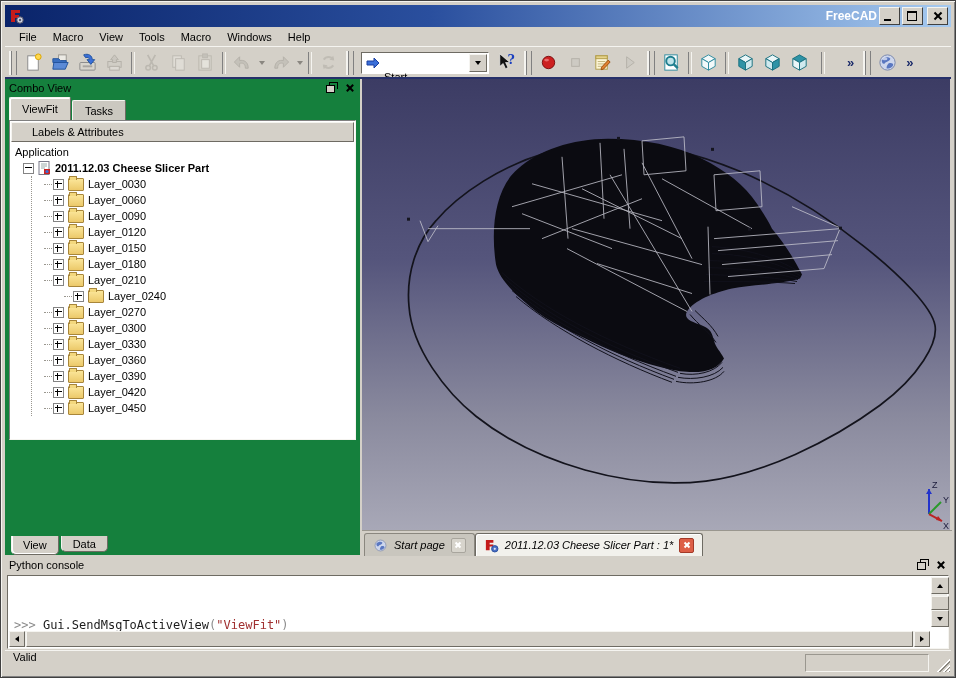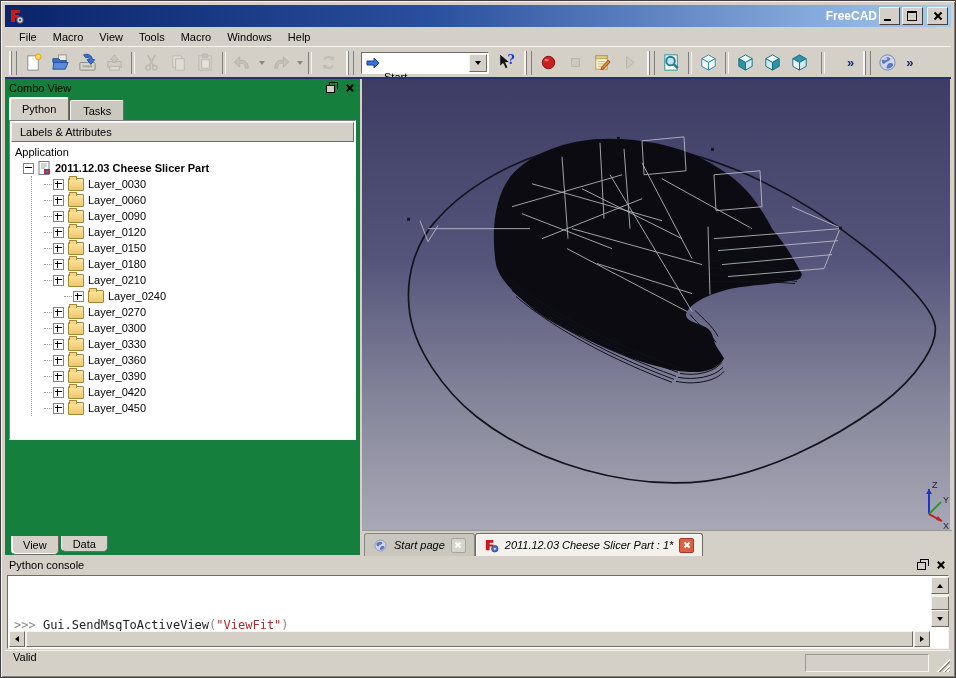--- a/index.html
+++ b/index.html
@@ -38,21 +38,21 @@
   .panel-title{position:absolute;top:0;left:0;right:0;height:17px;display:flex;align-items:center;padding:0 4px;}
   .panel-title .t{flex:1;}
   .mini-ic{width:13px;height:12px;position:relative;margin-left:5px;}
   .float-a{position:absolute;left:1px;bottom:1px;width:7px;height:6px;border:1px solid #000;background:#d4d0c8;}
   .float-b{position:absolute;right:0px;top:0px;width:7px;height:6px;border:1px solid #000;border-bottom:none;}
   .tabs-row{position:absolute;top:19px;left:4px;height:22px;display:flex;align-items:flex-end;}
   .tab{height:19px;padding:0 12px;display:flex;align-items:center;background:#d4d0c8;border:1px solid #6e6b63;border-bottom:none;border-top-color:#f5f4f0;border-left-color:#f5f4f0;border-radius:2px 2px 0 0;margin-right:1px;}
   .tab.active{height:22px;position:relative;z-index:3;box-shadow:inset 1px 1px 0 #fff;}
   .tab.inactive{background:#cbc8c0;}
   .tree-frame{position:absolute;top:41px;left:4px;right:4px;height:318px;border:1px solid;border-color:#808080 #f5f4f0 #f5f4f0 #808080;background:#fff;}
-  .tree-header{height:18px;background:#d4d0c8;border:1px solid;border-color:#f5f4f0 #6e6b63 #6e6b63 #f5f4f0;display:flex;align-items:center;padding:0 8px;margin:1px;}
+  .tree-header{height:18px;background:#d4d0c8;border:1px solid;border-color:#f5f4f0 #6e6b63 #6e6b63 #f5f4f0;display:flex;align-items:center;padding:0 20px;margin:1px;}
   .tree{position:absolute;top:21px;left:1px;right:1px;bottom:1px;background:#fff;overflow:hidden;padding-top:2px;}
   .trow{height:16px;display:flex;align-items:center;position:relative;}
   .trow .lbl{padding-left:4px;white-space:nowrap;}
   .trow .lbl.bold{font-weight:bold;}
   .expander{width:9px;height:9px;background:#fff;border:1px solid #848484;position:relative;flex:0 0 auto;}
   .expander::before{content:"";position:absolute;left:1px;right:1px;top:3px;height:1px;background:#000;}
   .expander.plus::after{content:"";position:absolute;top:1px;bottom:1px;left:3px;width:1px;background:#000;}
   .guide{border-left:1px dotted #9a978f;position:absolute;left:20px;top:0;bottom:0;width:0;}
   .hstub{width:8px;border-top:1px dotted #9a978f;margin-right:1px;}
   .folder{width:14px;height:11px;background:linear-gradient(#fbe69a,#ecc96a);border:1px solid #a8863a;border-radius:1px;position:relative;margin-left:4px;flex:0 0 auto;}
@@ -322,21 +322,21 @@
           <span class="float-b"></span>
           <span class="float-a"></span>
         </span>
       <span class="mini-ic">
           <span class="xbar a" style="width:9px"></span>
           <span class="xbar b" style="width:9px"></span>
         </span>
     </div>
     <div class="tabs-row">
       <div class="tab active">
-          <span>Python</span>
+          <span>ViewFit</span>
         </div>
       <div class="tab inactive">
           <span>Tasks</span>
         </div>
     </div>
     <div class="tree-frame">
       <div class="tree-header">
           <span>Labels &amp; Attributes</span>
         </div>
       <div class="tree">

